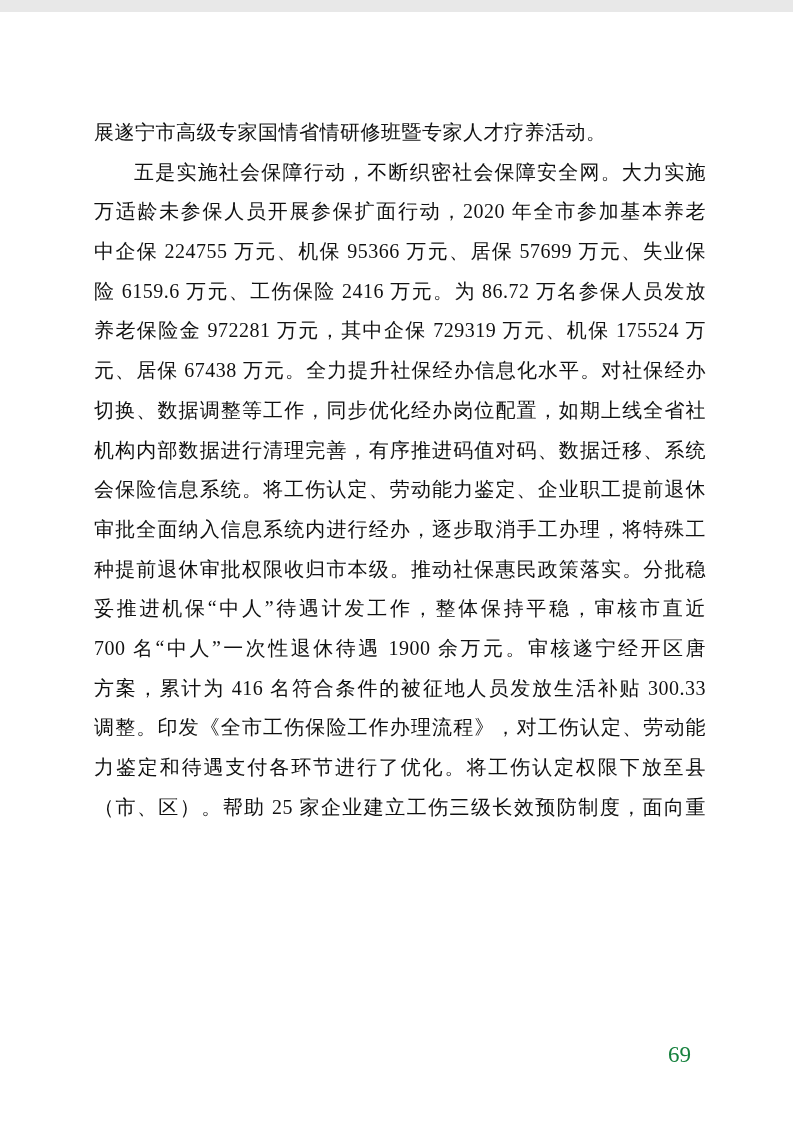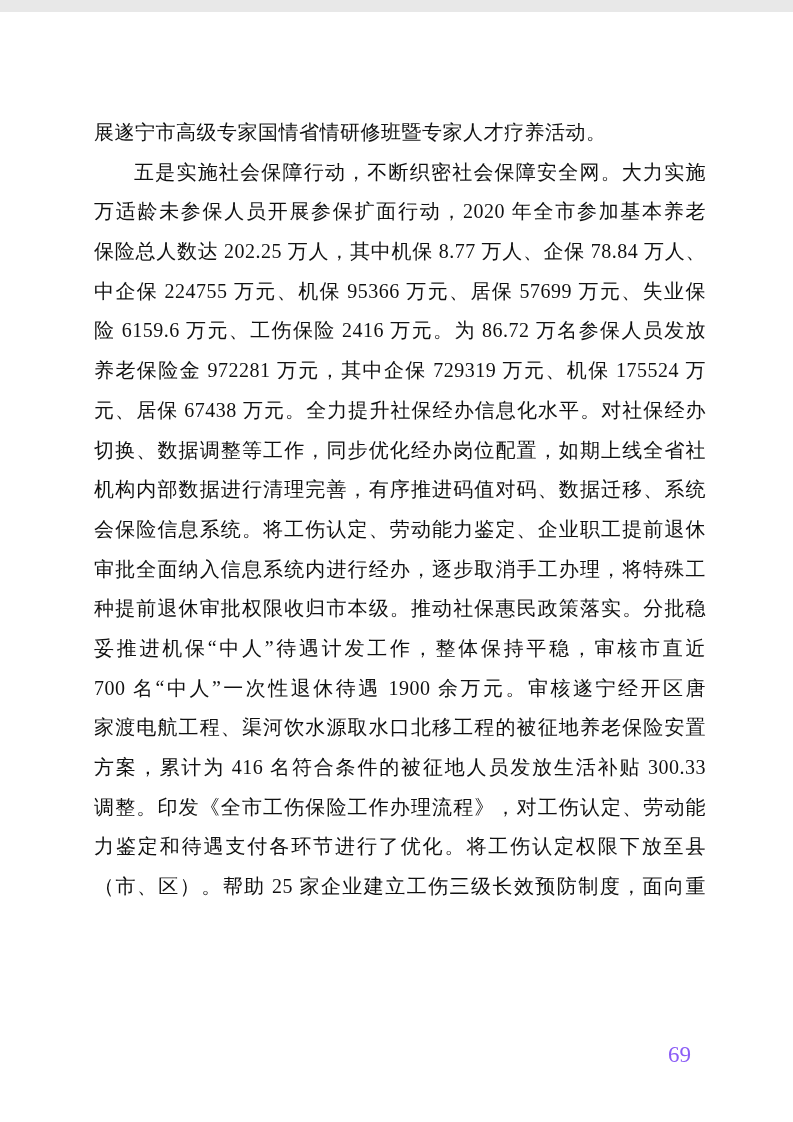--- a/index.html
+++ b/index.html
@@ -39,44 +39,42 @@
   }
   .line.indent {
     text-indent: 2em;
   }
   .page-number {
     position: absolute;
     left: 668px;
     top: 1028px;
     font-size: 23px;
     line-height: 30px;
-    color: #8b5cf6;
+    color: #15803d;
     font-family: "Liberation Serif", "DejaVu Serif", serif;
   }
 </style>
 </head>
 <body>
 
 <div class="page">
   <div class="text-block">
     <div class="line para-end">展遂宁市高级专家国情省情研修班暨专家人才疗养活动。</div>
     <div class="line indent">五是实施社会保障行动，不断织密社会保障安全网。大力实施</div>
     <div class="line">万适龄未参保人员开展参保扩面行动，2020 年全市参加基本养老</div>
-    <div class="line">保险总人数达 202.25 万人，其中机保 8.77 万人、企保 78.84 万人、</div>
     <div class="line">中企保 224755 万元、机保 95366 万元、居保 57699 万元、失业保</div>
     <div class="line">险 6159.6 万元、工伤保险 2416 万元。为 86.72 万名参保人员发放</div>
     <div class="line">养老保险金 972281 万元，其中企保 729319 万元、机保 175524 万</div>
     <div class="line">元、居保 67438 万元。全力提升社保经办信息化水平。对社保经办</div>
     <div class="line">切换、数据调整等工作，同步优化经办岗位配置，如期上线全省社</div>
     <div class="line">机构内部数据进行清理完善，有序推进码值对码、数据迁移、系统</div>
     <div class="line">会保险信息系统。将工伤认定、劳动能力鉴定、企业职工提前退休</div>
     <div class="line">审批全面纳入信息系统内进行经办，逐步取消手工办理，将特殊工</div>
     <div class="line">种提前退休审批权限收归市本级。推动社保惠民政策落实。分批稳</div>
     <div class="line">妥推进机保“中人”待遇计发工作，整体保持平稳，审核市直近</div>
     <div class="line">700 名“中人”一次性退休待遇 1900 余万元。审核遂宁经开区唐</div>
-    <div class="line">家渡电航工程、渠河饮水源取水口北移工程的被征地养老保险安置</div>
     <div class="line">方案，累计为 416 名符合条件的被征地人员发放生活补贴 300.33</div>
     <div class="line">调整。印发《全市工伤保险工作办理流程》，对工伤认定、劳动能</div>
     <div class="line">力鉴定和待遇支付各环节进行了优化。将工伤认定权限下放至县</div>
     <div class="line">（市、区）。帮助 25 家企业建立工伤三级长效预防制度，面向重</div>
   </div>
   <div class="page-number">69</div>
 </div>
 
 </body></html>

